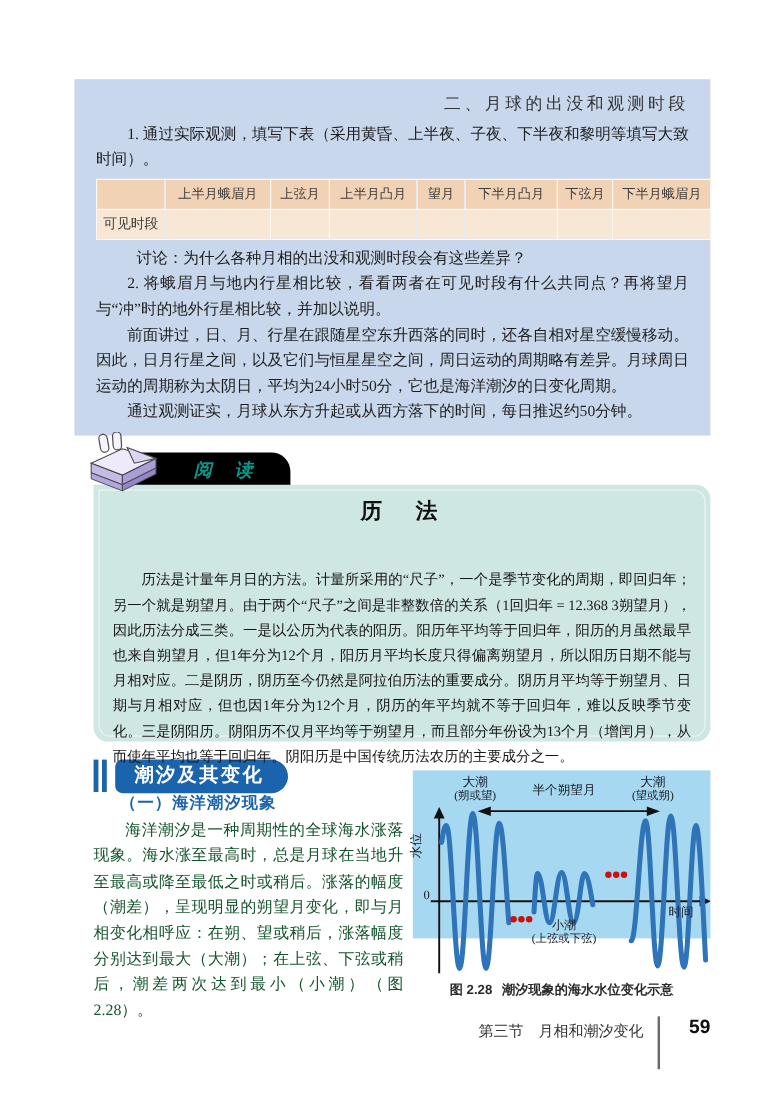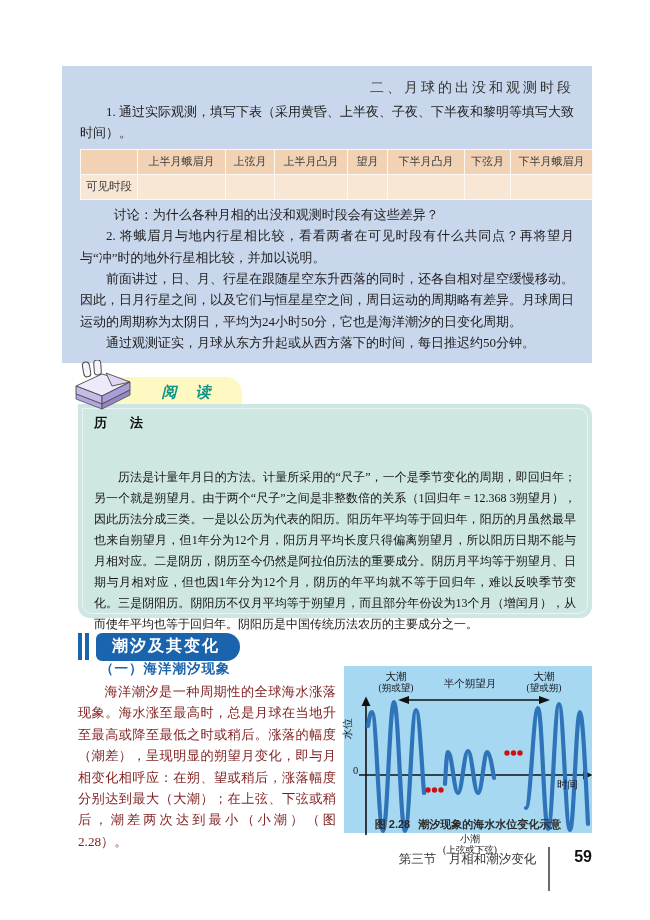--- a/index.html
+++ b/index.html
@@ -30,38 +30,38 @@
     border:1.5px solid #fdf8f1; height:25px; text-align:center;
     font-weight:400; font-size:11px; color:#3b3b3b; overflow:hidden; white-space:nowrap;
   }
   .act-table thead th { background:#f2d2b4; }
   .act-table tbody td, .act-table tbody th { background:#f9e7d5; }
   .act-table .rowlab { font-size:11.5px; }
 
   
   .reading-tab {
     position:absolute; left:90px; top:377px; width:152px; height:30px;
-    background:#fef9c3; border-radius:10px 16px 0 0; z-index:1;
+    background:#000000; border-radius:10px 16px 0 0; z-index:1;
     display:flex; align-items:center; justify-content:center; padding-left:42px;
   }
   .reading-tab-label {
     color:#0d9488; font-weight:bold; font-size:15px; letter-spacing:2px;
     font-family:"Liberation Sans", sans-serif; font-style:italic;
   }
   .reading-icon { position:absolute; left:72px; top:360px; z-index:3; }
   .reading-box {
     position:absolute; left:78px; top:404px; width:514px; height:214px;
     background:#cfe7e3; border-radius:0 12px 12px 12px; padding:7px 16px 0 16px; z-index:2;
   }
   .reading-box::before {
     content:""; position:absolute; inset:4px; border:1px solid rgba(255,255,255,.55);
     border-radius:0 10px 10px 10px; pointer-events:none;
   }
   .reading-title {
-    text-align:left; font-size:13px; font-weight:bold; letter-spacing:5px;
+    text-align:center; font-size:18px; font-weight:bold; letter-spacing:5px;
     color:#101010; margin:3px 0 4px;
   }
   .reading-body {
     font-size:12px; line-height:21px; text-align:justify; text-indent:2em;
     color:#151515; position:relative;margin-top:35px;
   }
 
   
   .tide-heading { position:absolute; left:78px; top:633px; display:flex; align-items:center; height:27px; }
   .tide-bar { width:4px; height:27px; background:#1a63ad; margin-right:3px; }
@@ -69,35 +69,35 @@
     background:#1a63ad; color:#fff; font-family:"Liberation Sans", sans-serif;
     font-weight:bold; font-size:16px; letter-spacing:2px;
     padding:3px 20px 4px 16px; border-radius:6px 14px 14px 6px; margin-left:4px;
   }
   .tide-sub {
     position:absolute; left:100px; top:660px; font-size:13.5px; font-weight:600;
     color:#1a63ad; letter-spacing:1px;
   }
   .tide-para {
     position:absolute; left:78px; top:681px; width:258px;
-    font-size:13.2px; line-height:21.4px; text-align:justify; text-indent:2em; color:#7f1d1d;
-  }
-
-  
-  .figure { position:absolute; left:344px; top:666px; width:248px; height:167px; background:#a6d9f1; }
+    font-size:13.2px; line-height:21.4px; text-align:justify; text-indent:2em; color:#14532d;
+  }
+
+  
+  .figure { position:absolute; left:344px; top:642px; width:248px; height:140px; background:#a6d9f1; }
   .figure svg { position:absolute; left:0; top:0; }
   .fig-label { position:absolute; font-size:10.5px; color:#15151f; line-height:11.5px; text-align:center; }
   .fig-label .small { font-size:9.5px; }
   .lbl-spring-left  { left:19px; top:5px;  width:66px; }
   .lbl-spring-right { left:167px; top:5px; width:66px; }
   .lbl-span { left:76px; top:12px; width:100px; }
   .lbl-ylabel { left:-7px; top:57px; transform:rotate(-90deg); font-size:10.5px; }
   .lbl-zero { left:9px; top:99px; font-size:10.5px; }
   .lbl-xlabel { left:213px; top:113px; font-size:10.5px; }
-  .lbl-neap { left:82px; top:124px; width:88px; font-size:10px; line-height:11.5px;margin-top:43px; }
+  .lbl-neap { left:82px; top:124px; width:88px; font-size:10px; line-height:11.5px; }
   .fig-caption {
     position:absolute; left:344px; top:817px; width:248px; text-align:center;
     font-family:"Liberation Sans", sans-serif; font-weight:bold; font-size:11px; color:#2b2b2b;
   }
   .fig-caption .cap-label { margin-right:8px; }
 
   
   .footer { position:absolute; left:330px; top:847px; width:262px; display:flex; align-items:flex-start;justify-content:flex-end; }
   .footer-section {
     flex:1; text-align:right; font-size:12.5px; color:#333; padding:4px 12px 0 0;

